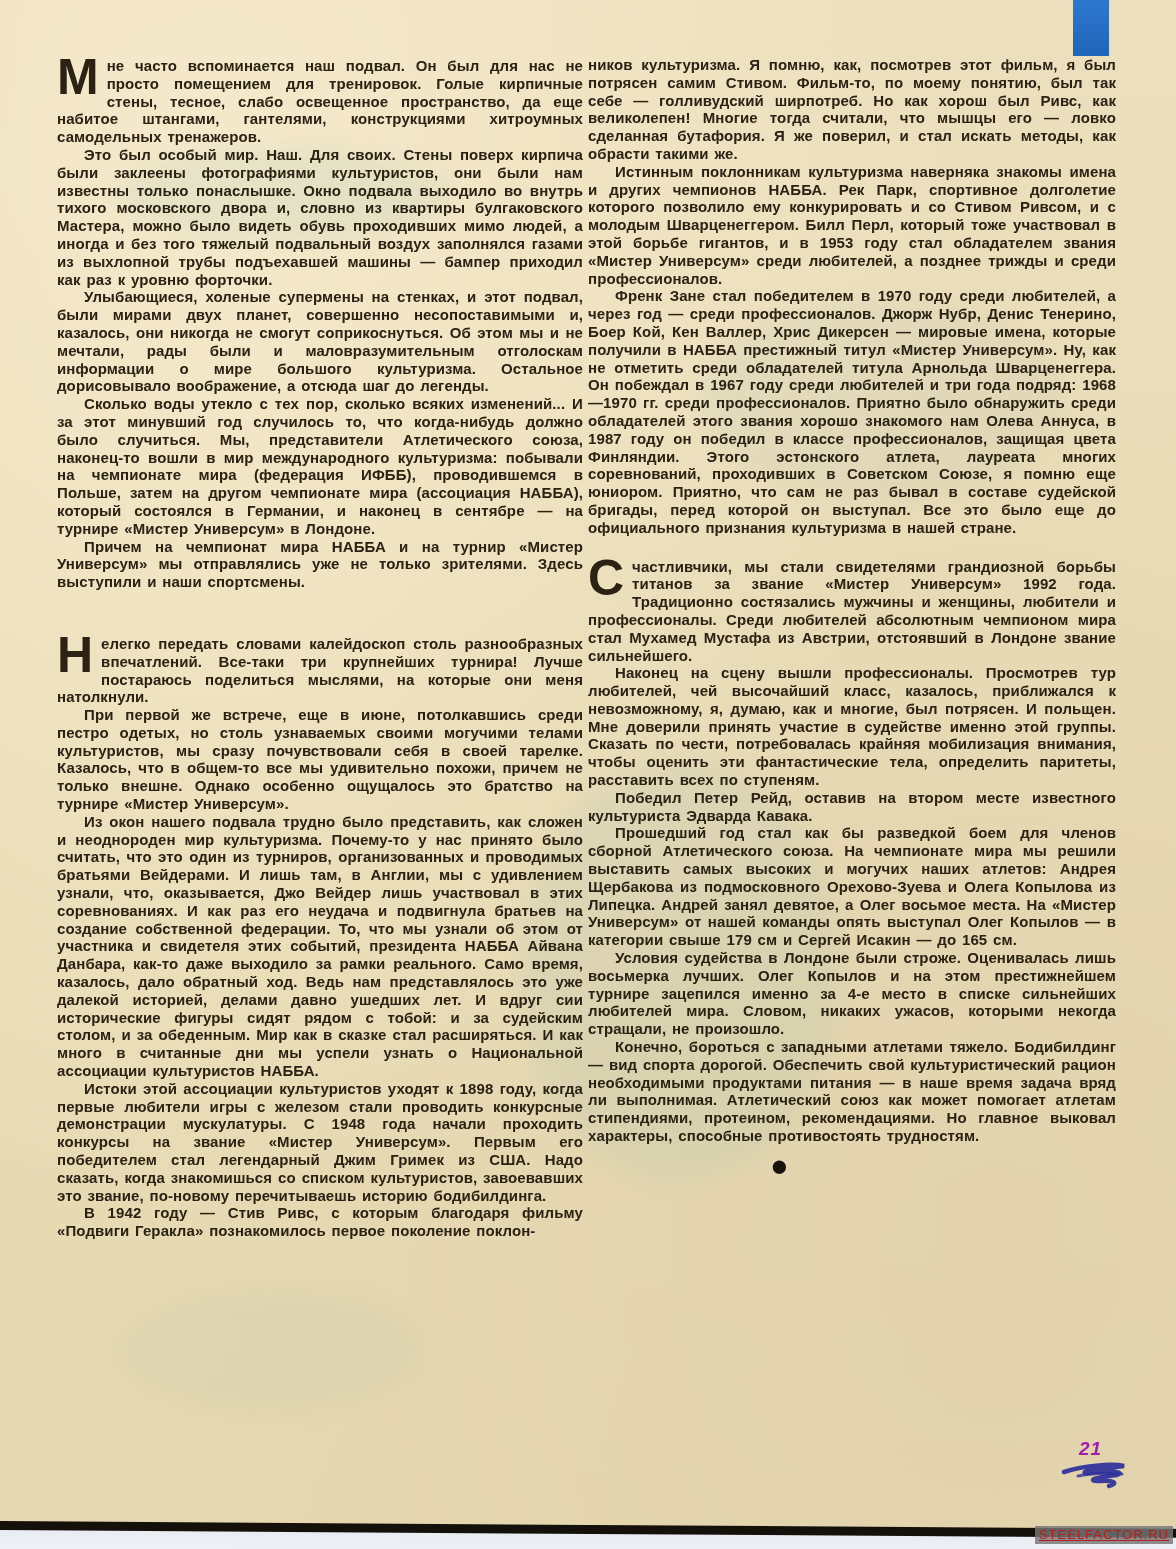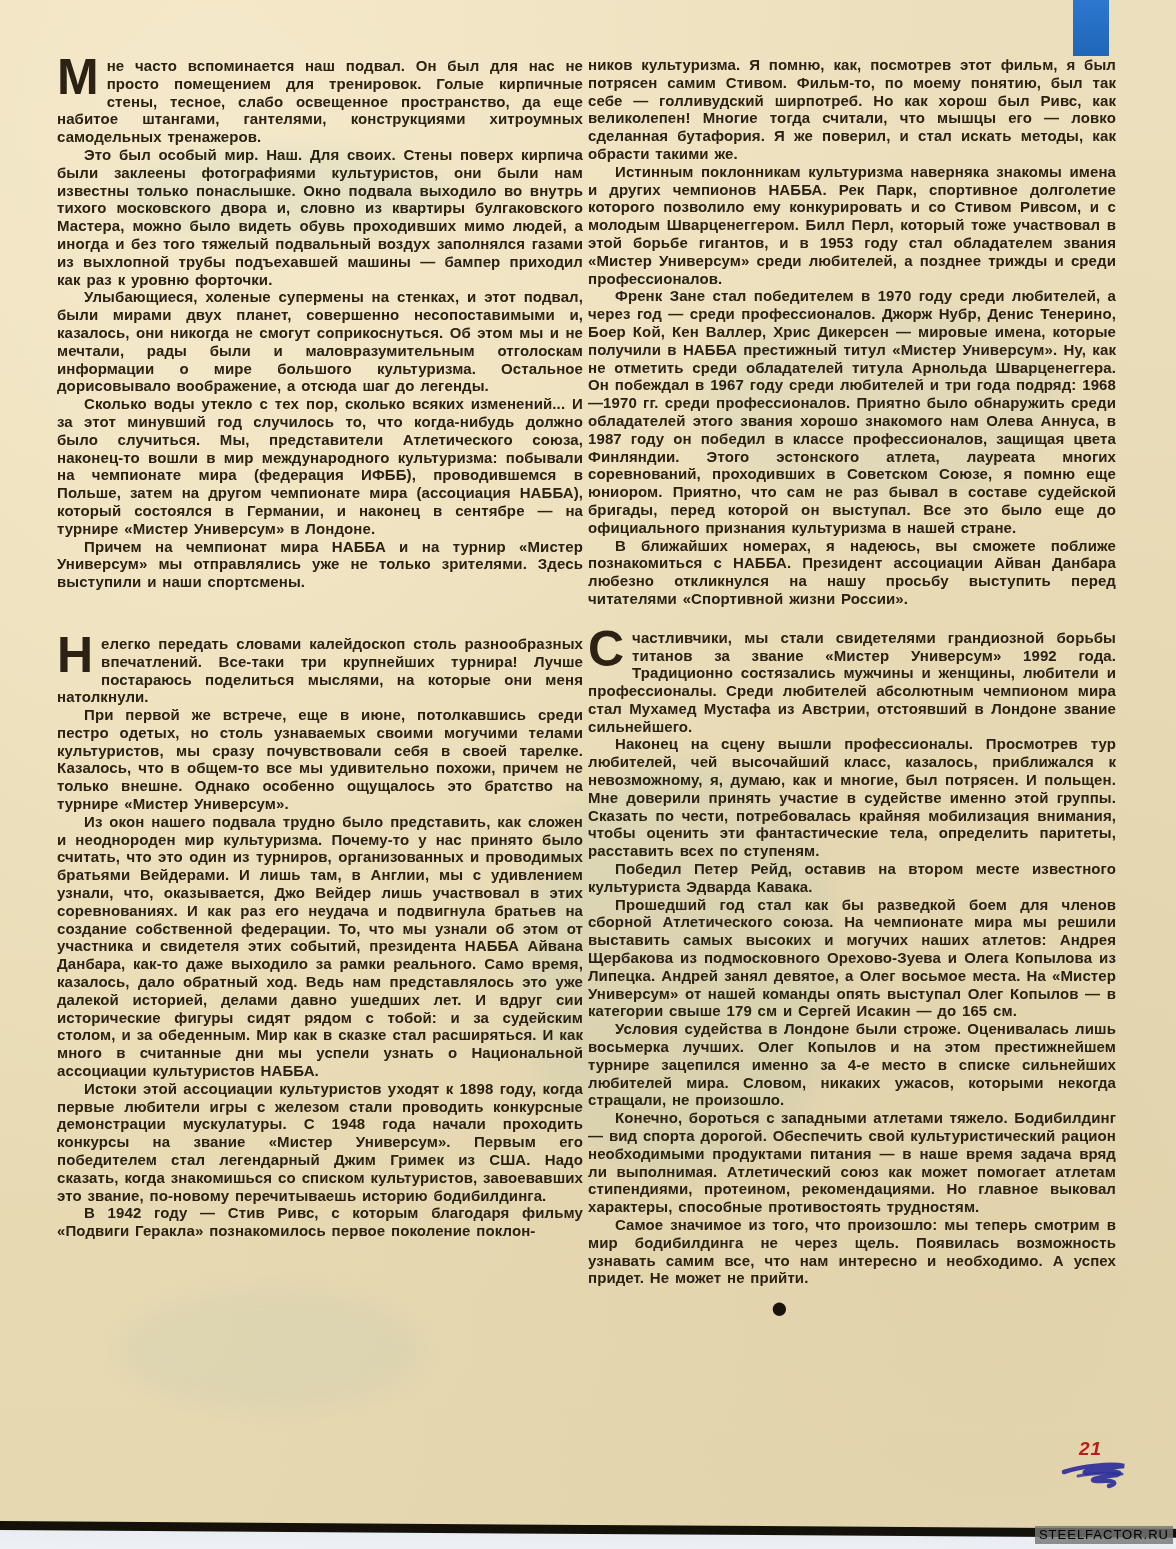--- a/index.html
+++ b/index.html
@@ -23,28 +23,28 @@
   .col-right{left:588px;top:56px;width:528px;}
   .para{margin:0;}
   .para.indent{text-indent:27px;}
   .dropcap{float:left;font-size:50px;line-height:36px;font-weight:700;
            padding:2px 8px 0 0;letter-spacing:0;}
   .sect-n{margin-top:44px;}
   .sect-s{margin-top:21px;}
   .end-dot-row{margin-top:11px;margin-left:182px;}
   .end-dot{font-size:31px;line-height:20px;color:#17130d;}
   .page-number{position:absolute;left:1079px;top:1438px;font-size:19px;font-weight:700;
-           font-style:italic;color:#b91c1c;letter-spacing:1px;}
+           font-style:italic;color:#a21caf;letter-spacing:1px;}
   .pen-scribble{position:absolute;left:1054px;top:1458px;}
   .bottom-strip{position:absolute;left:-8px;top:1521px;width:1200px;height:60px;
            background:linear-gradient(180deg,#e9edf3,#f7f9fc);
            border-top:9px solid #14110a;transform:rotate(0.38deg);transform-origin:0 0;}
   .watermark{position:absolute;right:3px;top:1526px;background:rgba(118,118,118,.82);
-           color:#000000;font-size:13px;font-weight:400;letter-spacing:1px;
-           padding:1px 4px;line-height:16px;}
+           color:#b91c1c;font-size:13px;font-weight:400;letter-spacing:1px;
+           padding:1px 4px;line-height:16px;text-decoration:underline;}
 </style>
 </head>
 <body>
 
 <main class="scan">
   <div class="paper"></div>
   <div class="smudge s1"></div>
   <div class="smudge s2"></div>
   <div class="smudge s3"></div>
   <div class="smudge s4"></div>
@@ -69,32 +69,30 @@
       <p class="para indent">Истоки этой ассоциации культуристов уходят к 1898 году, когда первые любители игры с железом стали проводить конкурсные демонстрации мускулатуры. С 1948 года начали проходить конкурсы на звание «Мистер Универсум». Первым его победителем стал легендарный Джим Гримек из США. Надо сказать, когда знакомишься со списком культуристов, завоевавших это звание, по-новому перечитываешь историю бодибилдинга.</p>
       <p class="para indent">В 1942 году — Стив Ривс, с которым благодаря фильму «Подвиги Геракла» познакомилось первое поколение поклон-</p>
     </div>
   </section>
 
   <section class="col col-right">
     <div class="sect">
       <p class="para">ников культуризма. Я помню, как, посмотрев этот фильм, я был потрясен самим Стивом. Фильм-то, по моему понятию, был так себе — голливудский ширпотреб. Но как хорош был Ривс, как великолепен! Многие тогда считали, что мышцы его — ловко сделанная бутафория. Я же поверил, и стал искать методы, как обрасти такими же.</p>
       <p class="para indent">Истинным поклонникам культуризма наверняка знакомы имена и других чемпионов НАББА. Рек Парк, спортивное долголетие которого позволило ему конкурировать и со Стивом Ривсом, и с молодым Шварценеггером. Билл Перл, который тоже участвовал в этой борьбе гигантов, и в 1953 году стал обладателем звания «Мистер Универсум» среди любителей, а позднее трижды и среди профессионалов.</p>
       <p class="para indent">Френк Зане стал победителем в 1970 году среди любителей, а через год — среди профессионалов. Джорж Нубр, Денис Тенерино, Боер Кой, Кен Валлер, Хрис Дикерсен — мировые имена, которые получили в НАББА престижный титул «Мистер Универсум». Ну, как не отметить среди обладателей титула Арнольда Шварценеггера. Он побеждал в 1967 году среди любителей и три года подряд: 1968—1970 гг. среди профессионалов. Приятно было обнаружить среди обладателей этого звания хорошо знакомого нам Олева Аннуса, в 1987 году он победил в классе профессионалов, защищая цвета Финляндии. Этого эстонского атлета, лауреата многих соревнований, проходивших в Советском Союзе, я помню еще юниором. Приятно, что сам не раз бывал в составе судейской бригады, перед которой он выступал. Все это было еще до официального признания культуризма в нашей стране.</p>
-      <p class="para indent">В ближайших номерах, я надеюсь, вы сможете поближе познакомиться с НАББА. Президент ассоциации Айван Данбара любезно откликнулся на нашу просьбу выступить перед читателями «Спортивной жизни России».</p>
     </div>
     <div class="sect sect-s">
       <p class="para">
         <span class="dropcap">С</span><span>частливчики, мы стали свидетелями грандиозной борьбы титанов за звание «Мистер Универсум» 1992 года. Традиционно состязались мужчины и женщины, любители и профессионалы. Среди любителей абсолютным чемпионом мира стал Мухамед Мустафа из Австрии, отстоявший в Лондоне звание сильнейшего.</span>
       </p>
       <p class="para indent">Наконец на сцену вышли профессионалы. Просмотрев тур любителей, чей высочайший класс, казалось, приближался к невозможному, я, думаю, как и многие, был потрясен. И польщен. Мне доверили принять участие в судействе именно этой группы. Сказать по чести, потребовалась крайняя мобилизация внимания, чтобы оценить эти фантастические тела, определить паритеты, расставить всех по ступеням.</p>
       <p class="para indent">Победил Петер Рейд, оставив на втором месте известного культуриста Эдварда Кавака.</p>
       <p class="para indent">Прошедший год стал как бы разведкой боем для членов сборной Атлетического союза. На чемпионате мира мы решили выставить самых высоких и могучих наших атлетов: Андрея Щербакова из подмосковного Орехово-Зуева и Олега Копылова из Липецка. Андрей занял девятое, а Олег восьмое места. На «Мистер Универсум» от нашей команды опять выступал Олег Копылов — в категории свыше 179 см и Сергей Исакин — до 165 см.</p>
       <p class="para indent">Условия судейства в Лондоне были строже. Оценивалась лишь восьмерка лучших. Олег Копылов и на этом престижнейшем турнире зацепился именно за 4-е место в списке сильнейших любителей мира. Словом, никаких ужасов, которыми некогда стращали, не произошло.</p>
       <p class="para indent">Конечно, бороться с западными атлетами тяжело. Бодибилдинг — вид спорта дорогой. Обеспечить свой культуристический рацион необходимыми продуктами питания — в наше время задача вряд ли выполнимая. Атлетический союз как может помогает атлетам стипендиями, протеином, рекомендациями. Но главное выковал характеры, способные противостоять трудностям.</p>
-      <p class="para indent">Самое значимое из того, что произошло: мы теперь смотрим в мир бодибилдинга не через щель. Появилась возможность узнавать самим все, что нам интересно и необходимо. А успех придет. Не может не прийти.</p>
     </div>
     <div class="end-dot-row">
       <span class="end-dot">●</span>
     </div>
   </section>
 
   <div class="page-number">21</div>
 
   <svg class="pen-scribble" width="84" height="36" viewBox="0 0 84 36">
     <path d="M10 14 C 28 8, 58 5, 70 8 C 52 10, 24 13, 32 15 C 50 12, 72 13, 63 17 C 44 19, 30 23, 46 23 C 58 22, 66 25, 55 28" stroke="#2d2f9b" stroke-width="4.5" fill="none" stroke-linecap="round" opacity="0.92"></path>

